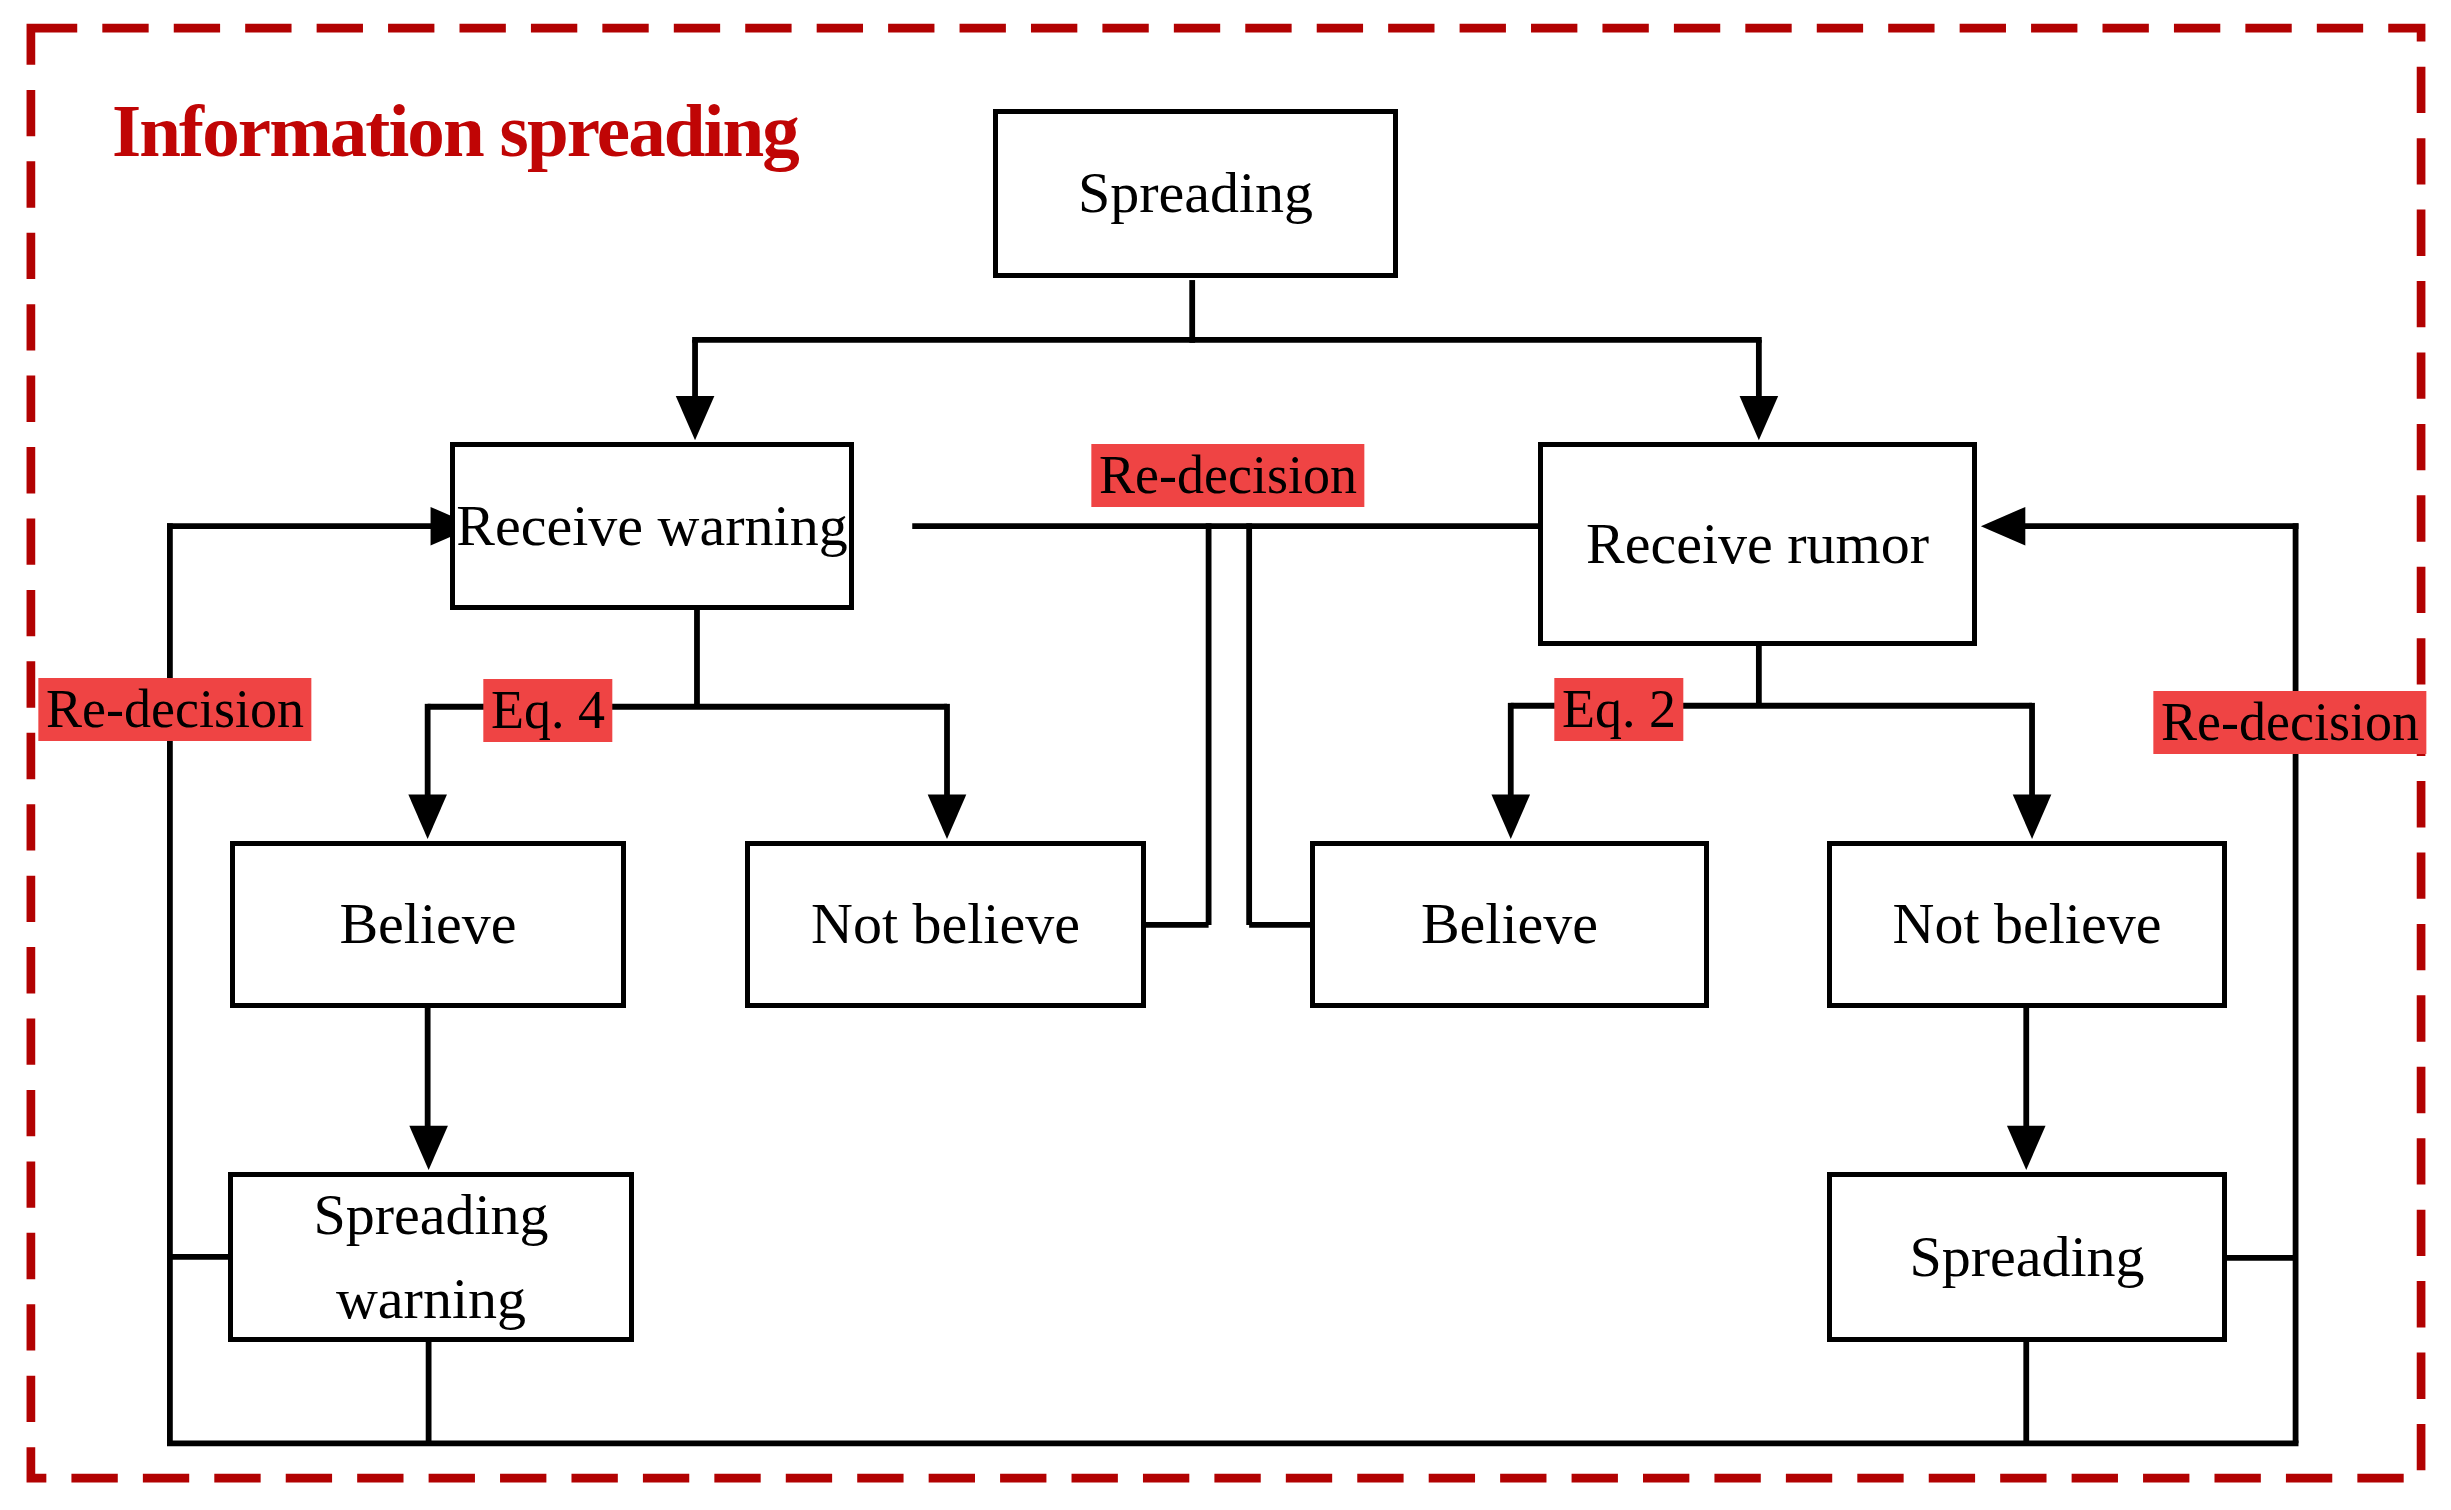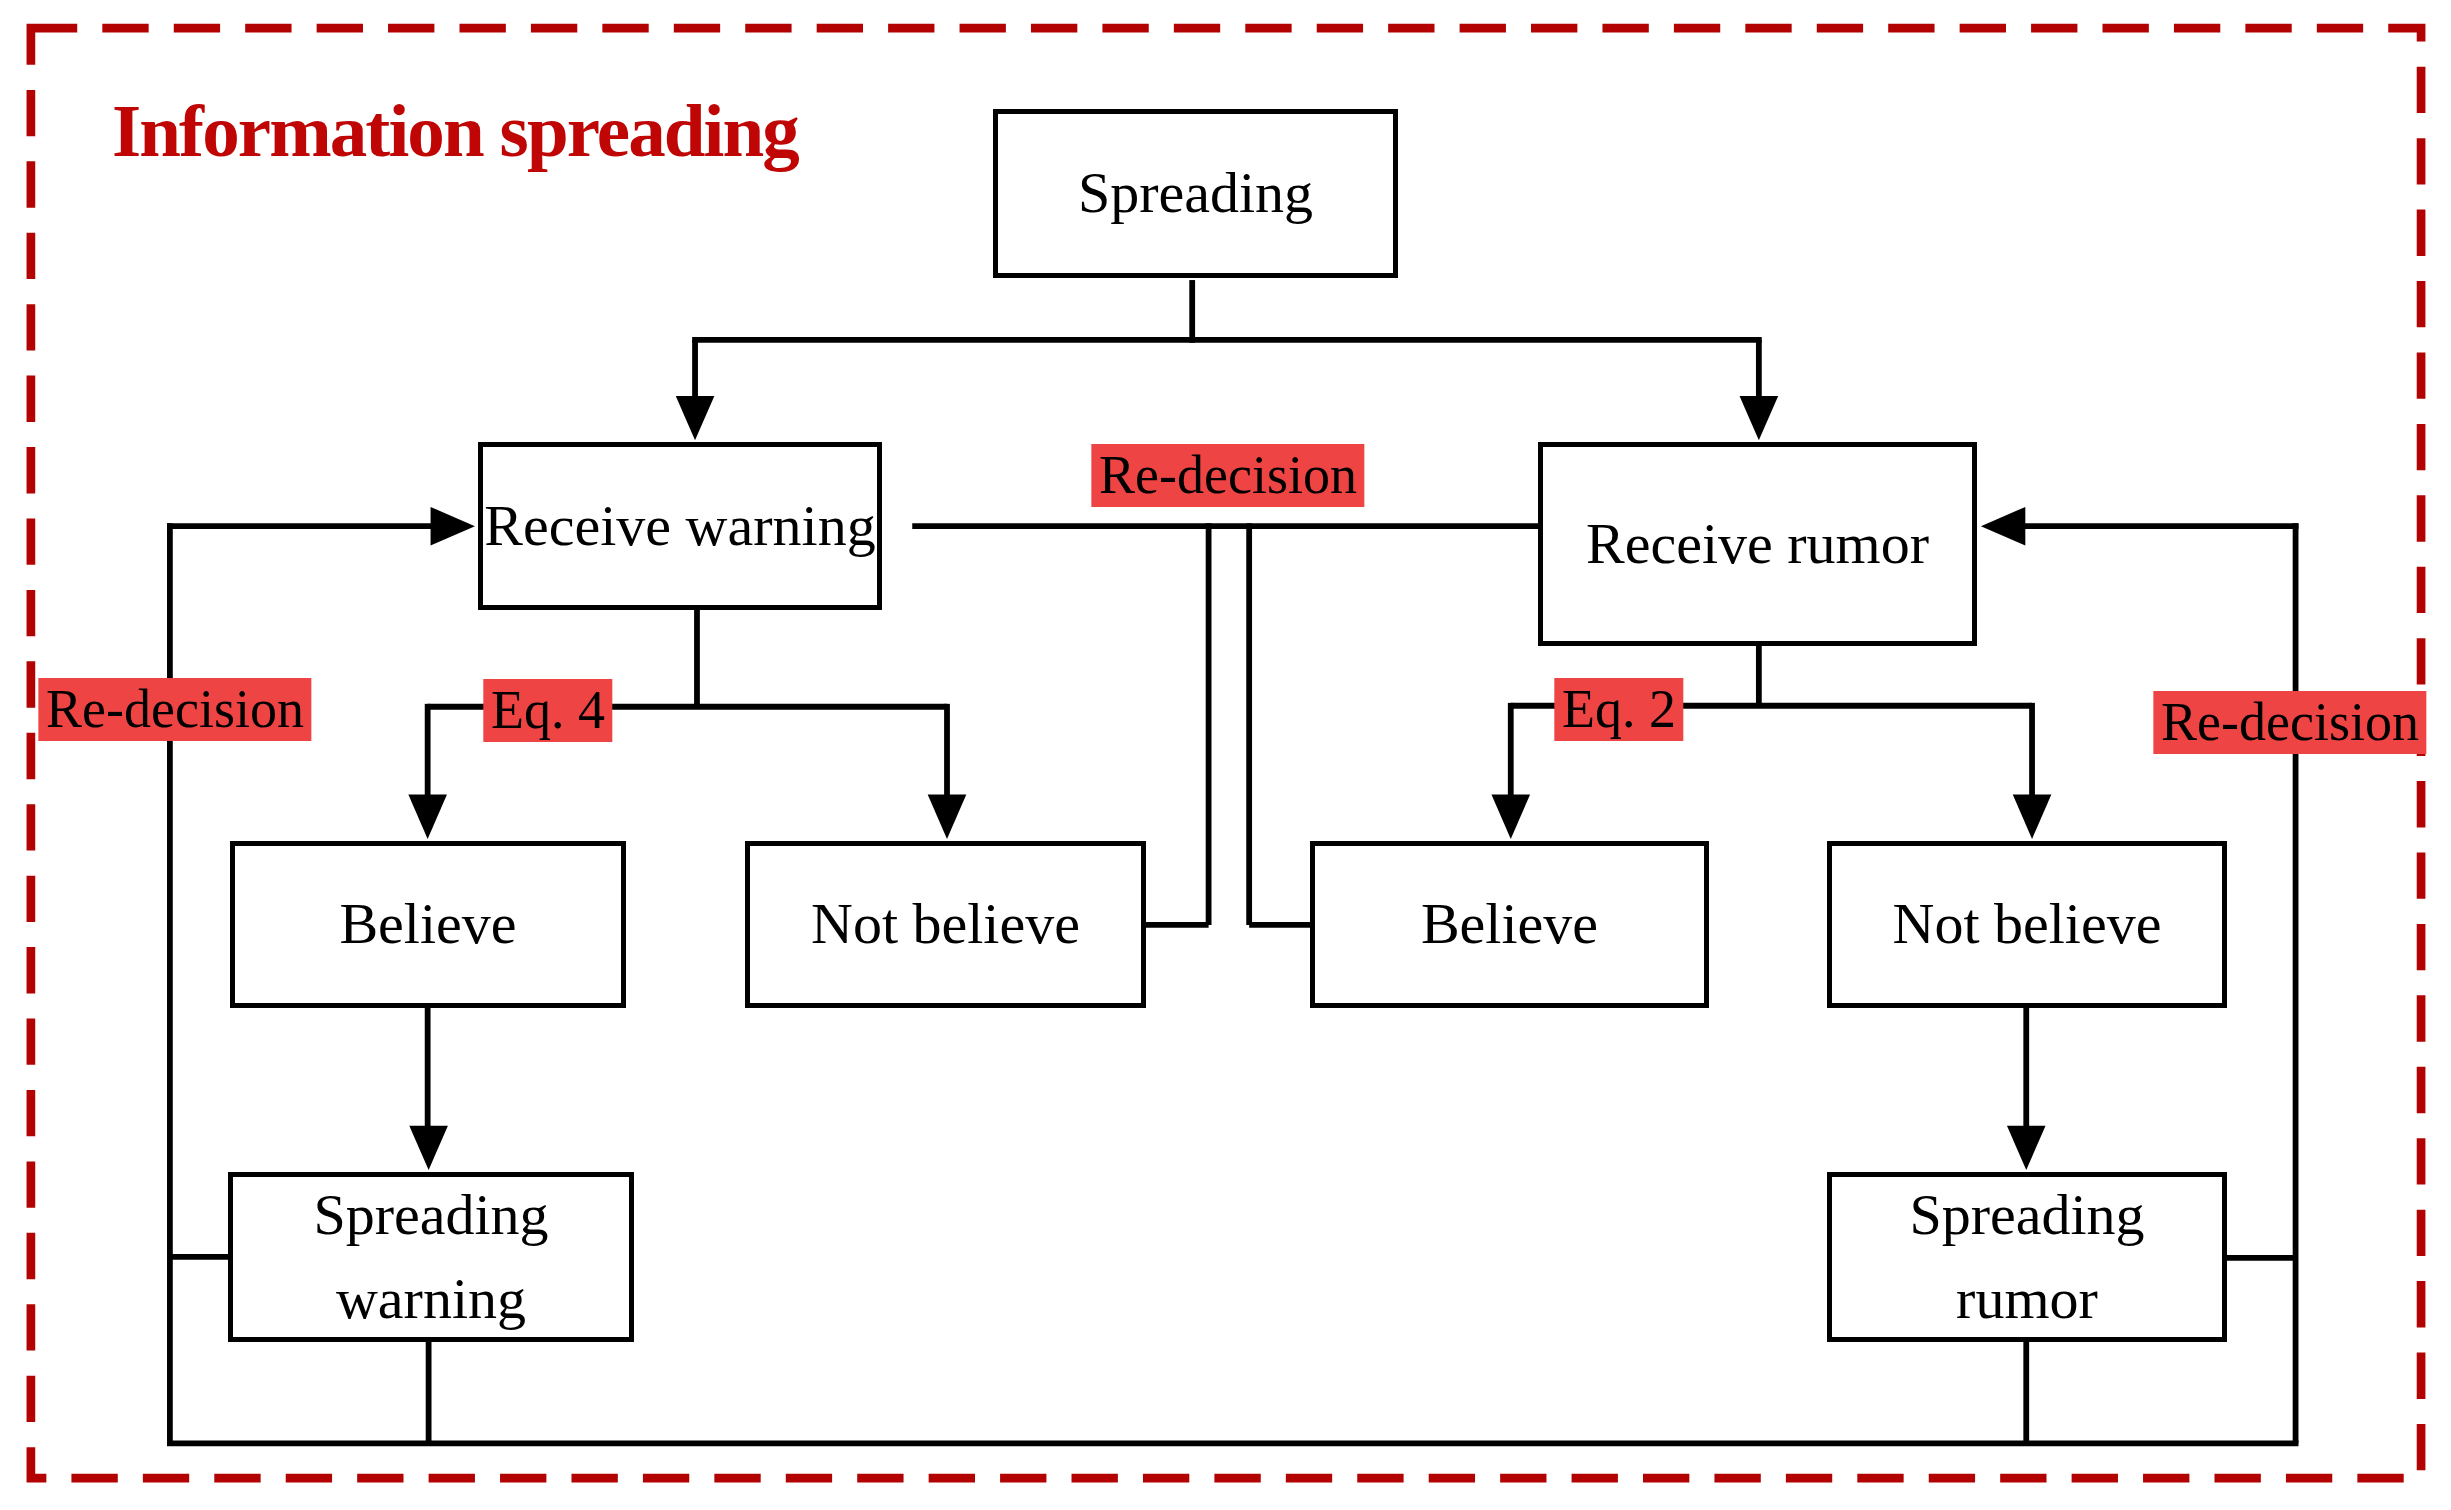--- a/index.html
+++ b/index.html
@@ -92,21 +92,21 @@
       <path d="M2052 545 l46 -20 v40 z"></path>
     </g>
   </svg>
 
   <div class="title">Information spreading</div>
 
   <div class="node" style="left:993px;top:109px;width:405px;height:169px;">
     <span>Spreading</span>
   </div>
 
-  <div class="node" style="left:478px;top:442px;width:404px;height:168px;">
+  <div class="node" style="left:450px;top:442px;width:404px;height:168px;">
     <span>Receive warning</span>
   </div>
 
   <div class="node" style="left:1538px;top:442px;width:439px;height:204px;">
     <span>Receive rumor</span>
   </div>
 
   <div class="node" style="left:230px;top:841px;width:396px;height:167px;">
     <span>Believe</span>
   </div>
@@ -126,21 +126,20 @@
   <div class="node" style="left:228px;top:1172px;width:406px;height:170px;">
     <span>
       <span style="display:block;">Spreading</span>
       <span style="display:block;">warning</span>
     </span>
   </div>
 
   <div class="node" style="left:1827px;top:1172px;width:400px;height:170px;">
     <span>
       <span style="display:block;">Spreading</span>
-      <span style="display:block;">rumor</span>
     </span>
   </div>
 
   <div class="edge-label" style="left:1228px;top:444px;">Re-decision</div>
 
   <div class="edge-label" style="left:175px;top:678px;">Re-decision</div>
 
   <div class="edge-label" style="left:2290px;top:691px;">Re-decision</div>
 
   <div class="edge-label" style="left:548px;top:679px;">Eq. 4</div>

